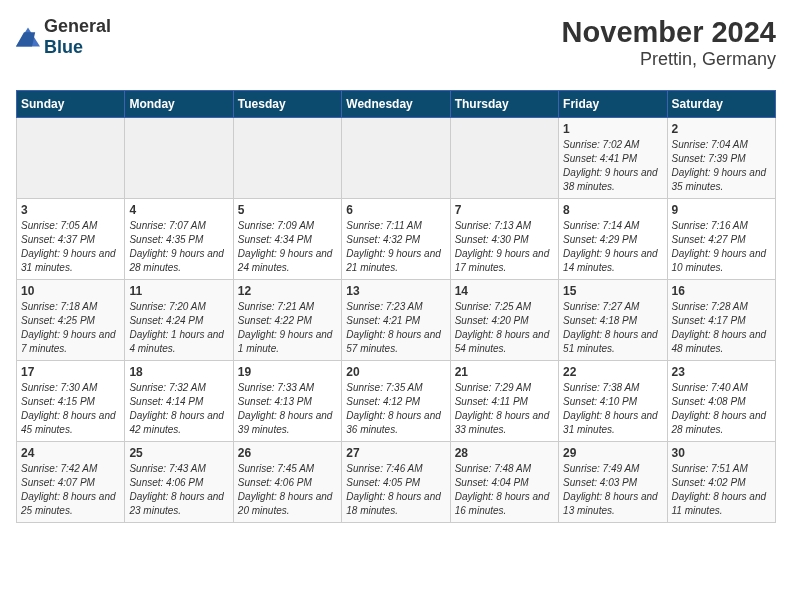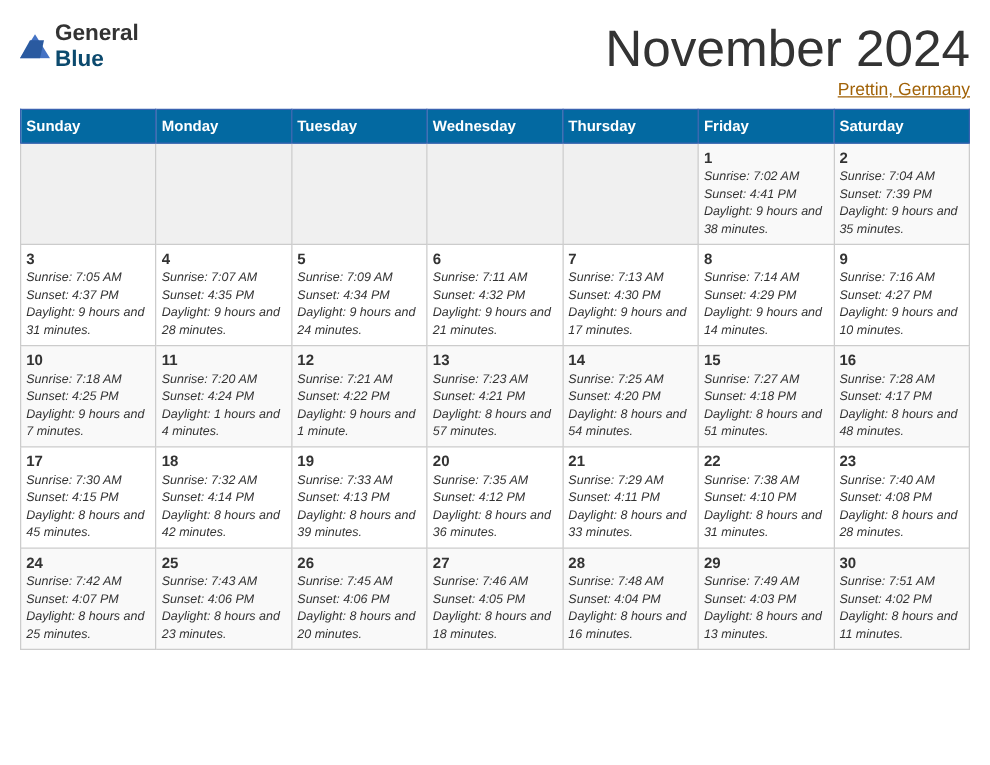--- a/index.html
+++ b/index.html
@@ -7,51 +7,50 @@
       font-family: Arial, sans-serif;
       background: #fff;
       width: 792px;
       min-height: 612px;
       padding: 16px;
     }
     .header-section {
       display: flex;
       justify-content: space-between;
       align-items: flex-start;
-      margin-bottom: 8px;
+      margin-bottom: 20px;
     }
     .logo {
       display: flex;
       align-items: center;
       gap: 4px;
     }
     .logo-icon {
       width: 24px;
       height: 20px;
     }
     .title-section {
       text-align: right;
     }
     .month-title {
-      font-size: 41px;
-      font-weight: normal;
+      font-size: 29px;
+      font-weight: bold;
       color: #333;
     }
     .location {
-      font-size: 14px;
-      color: #a16207;
-      text-decoration: underline;
+      font-size: 18px;
+      color: #404040;
     }
     .calendar {
       width: 100%;
       border-collapse: collapse;
       font-size: 11px;
     }
     .calendar th {
-      background: #0369a1;
+      background: #0c4a6e;
       color: #fff;
       padding: 6px 4px;
       text-align: left;
       font-size: 12px;
       border: 1px solid #3a62b0;
     }
     .calendar td {
       vertical-align: top;
       padding: 4px;
       border: 1px solid #ccc;

